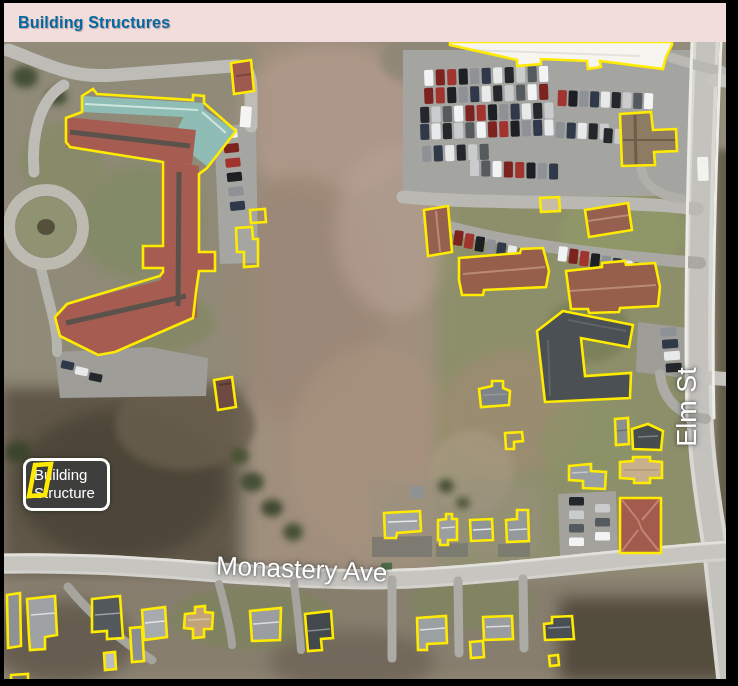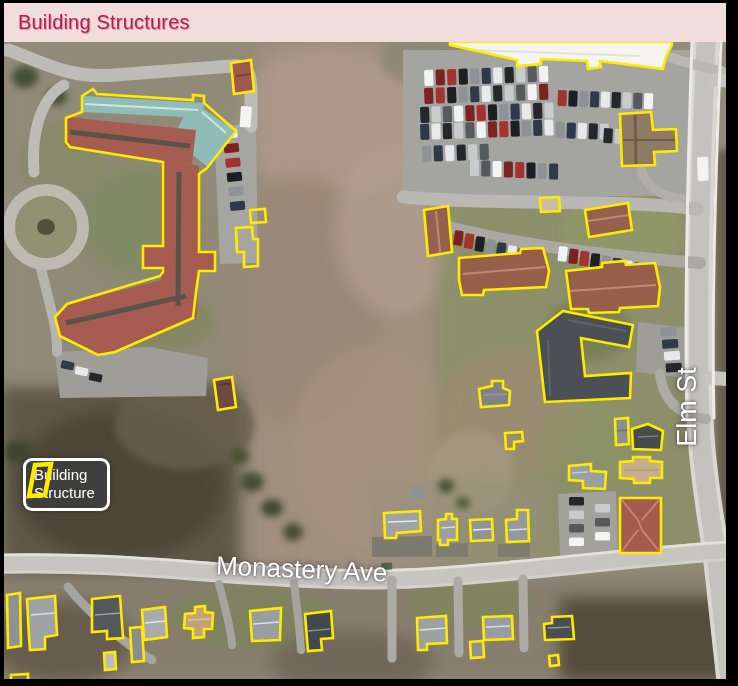--- a/index.html
+++ b/index.html
@@ -6,21 +6,21 @@
   .frame{
     position:relative;width:738px;height:686px;box-sizing:border-box;
     border-style:solid;border-color:#000;border-width:3px 12px 7px 4px;
     background:#F0DDDC;overflow:hidden;
   }
   .titlebar{
     height:39px;display:flex;align-items:center;padding-left:14px;box-sizing:border-box;
     background:#F0DDDC;
   }
   .titlebar .title{
-    font-size:20px;font-weight:normal;color:#be185d;letter-spacing:.2px;
+    font-size:16px;font-weight:bold;color:#0369a1;letter-spacing:.2px;
     text-shadow:1px 1px 1px rgba(120,40,40,.35);
   }
   .map{position:relative;width:722px;height:637px;background:#948B7C;}
   .map svg{position:absolute;left:0;top:0;width:100%;height:100%;}
   .street-label{
     position:absolute;color:#fff;white-space:nowrap;pointer-events:none;
     text-shadow:0 0 3px rgba(55,55,55,.85),0 0 6px rgba(55,55,55,.5);
   }
   .label-monastery{left:212px;top:512px;font-size:26px;transform:rotate(2.5deg);}
   .label-elm{

